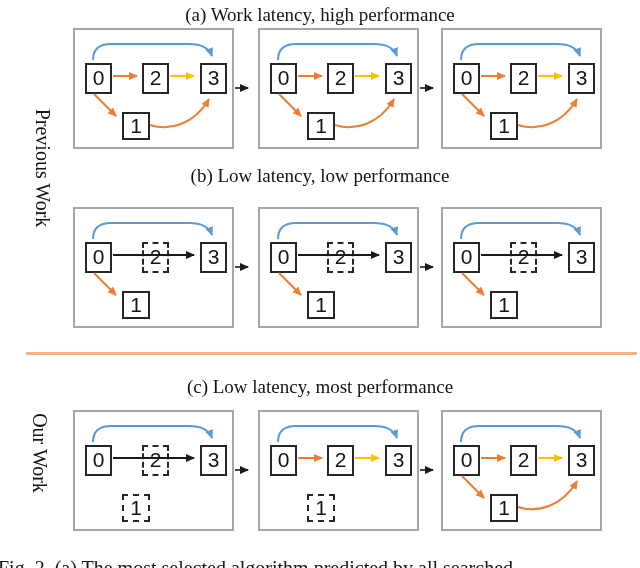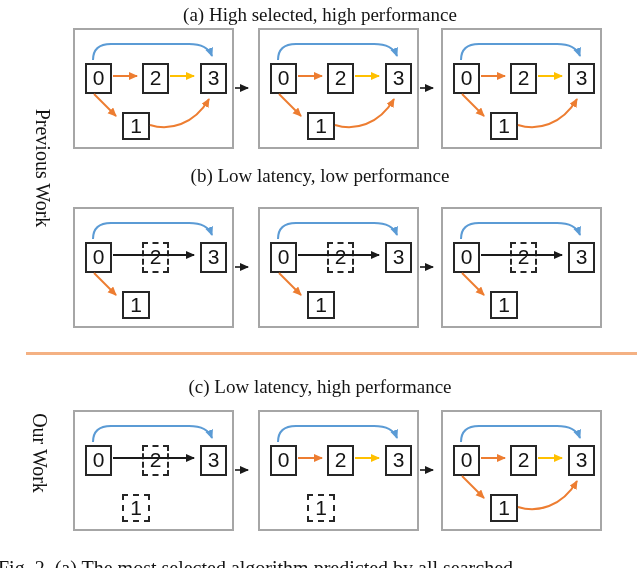--- a/index.html
+++ b/index.html
@@ -19,23 +19,23 @@
   .edges,.connector{position:absolute;pointer-events:none;}
   .divider{position:absolute;left:26px;top:352px;width:611px;height:3px;}
   .caption{position:absolute;left:-2px;top:557px;white-space:nowrap;
         font:20px "Liberation Serif",serif;color:#141414;}
 </style>
 </head>
 <body>
 
 <div id="page">
 
-  <div class="title" style="top:4px">(a) High selected, high performance</div>
+  <div class="title" style="top:4px">(a) Work latency, high performance</div>
   <div class="title" style="top:165px">(b) Low latency, low performance</div>
-  <div class="title" style="top:376px">(c) Low latency, high performance</div>
+  <div class="title" style="top:376px">(c) Low latency, most performance</div>
 
   <div class="side-label" style="left:42px;top:168px">Previous Work</div>
   <div class="side-label" style="left:39px;top:453px">Our Work</div>
 
   <div class="rowc" style="top:28px">
       <div class="panel" style="left: 0px;">
         <div class="node" style="left: 10px; top: 33px; width: 27px; height: 31px; line-height: 26px;">0</div>
         <div class="node" style="left: 47px; top: 82px; width: 28px; height: 28px; line-height: 23px;">1</div>
         <div class="node" style="left: 67px; top: 33px; width: 27px; height: 31px; line-height: 26px;">2</div>
         <div class="node" style="left: 125px; top: 33px; width: 27px; height: 31px; line-height: 26px;">3</div>

